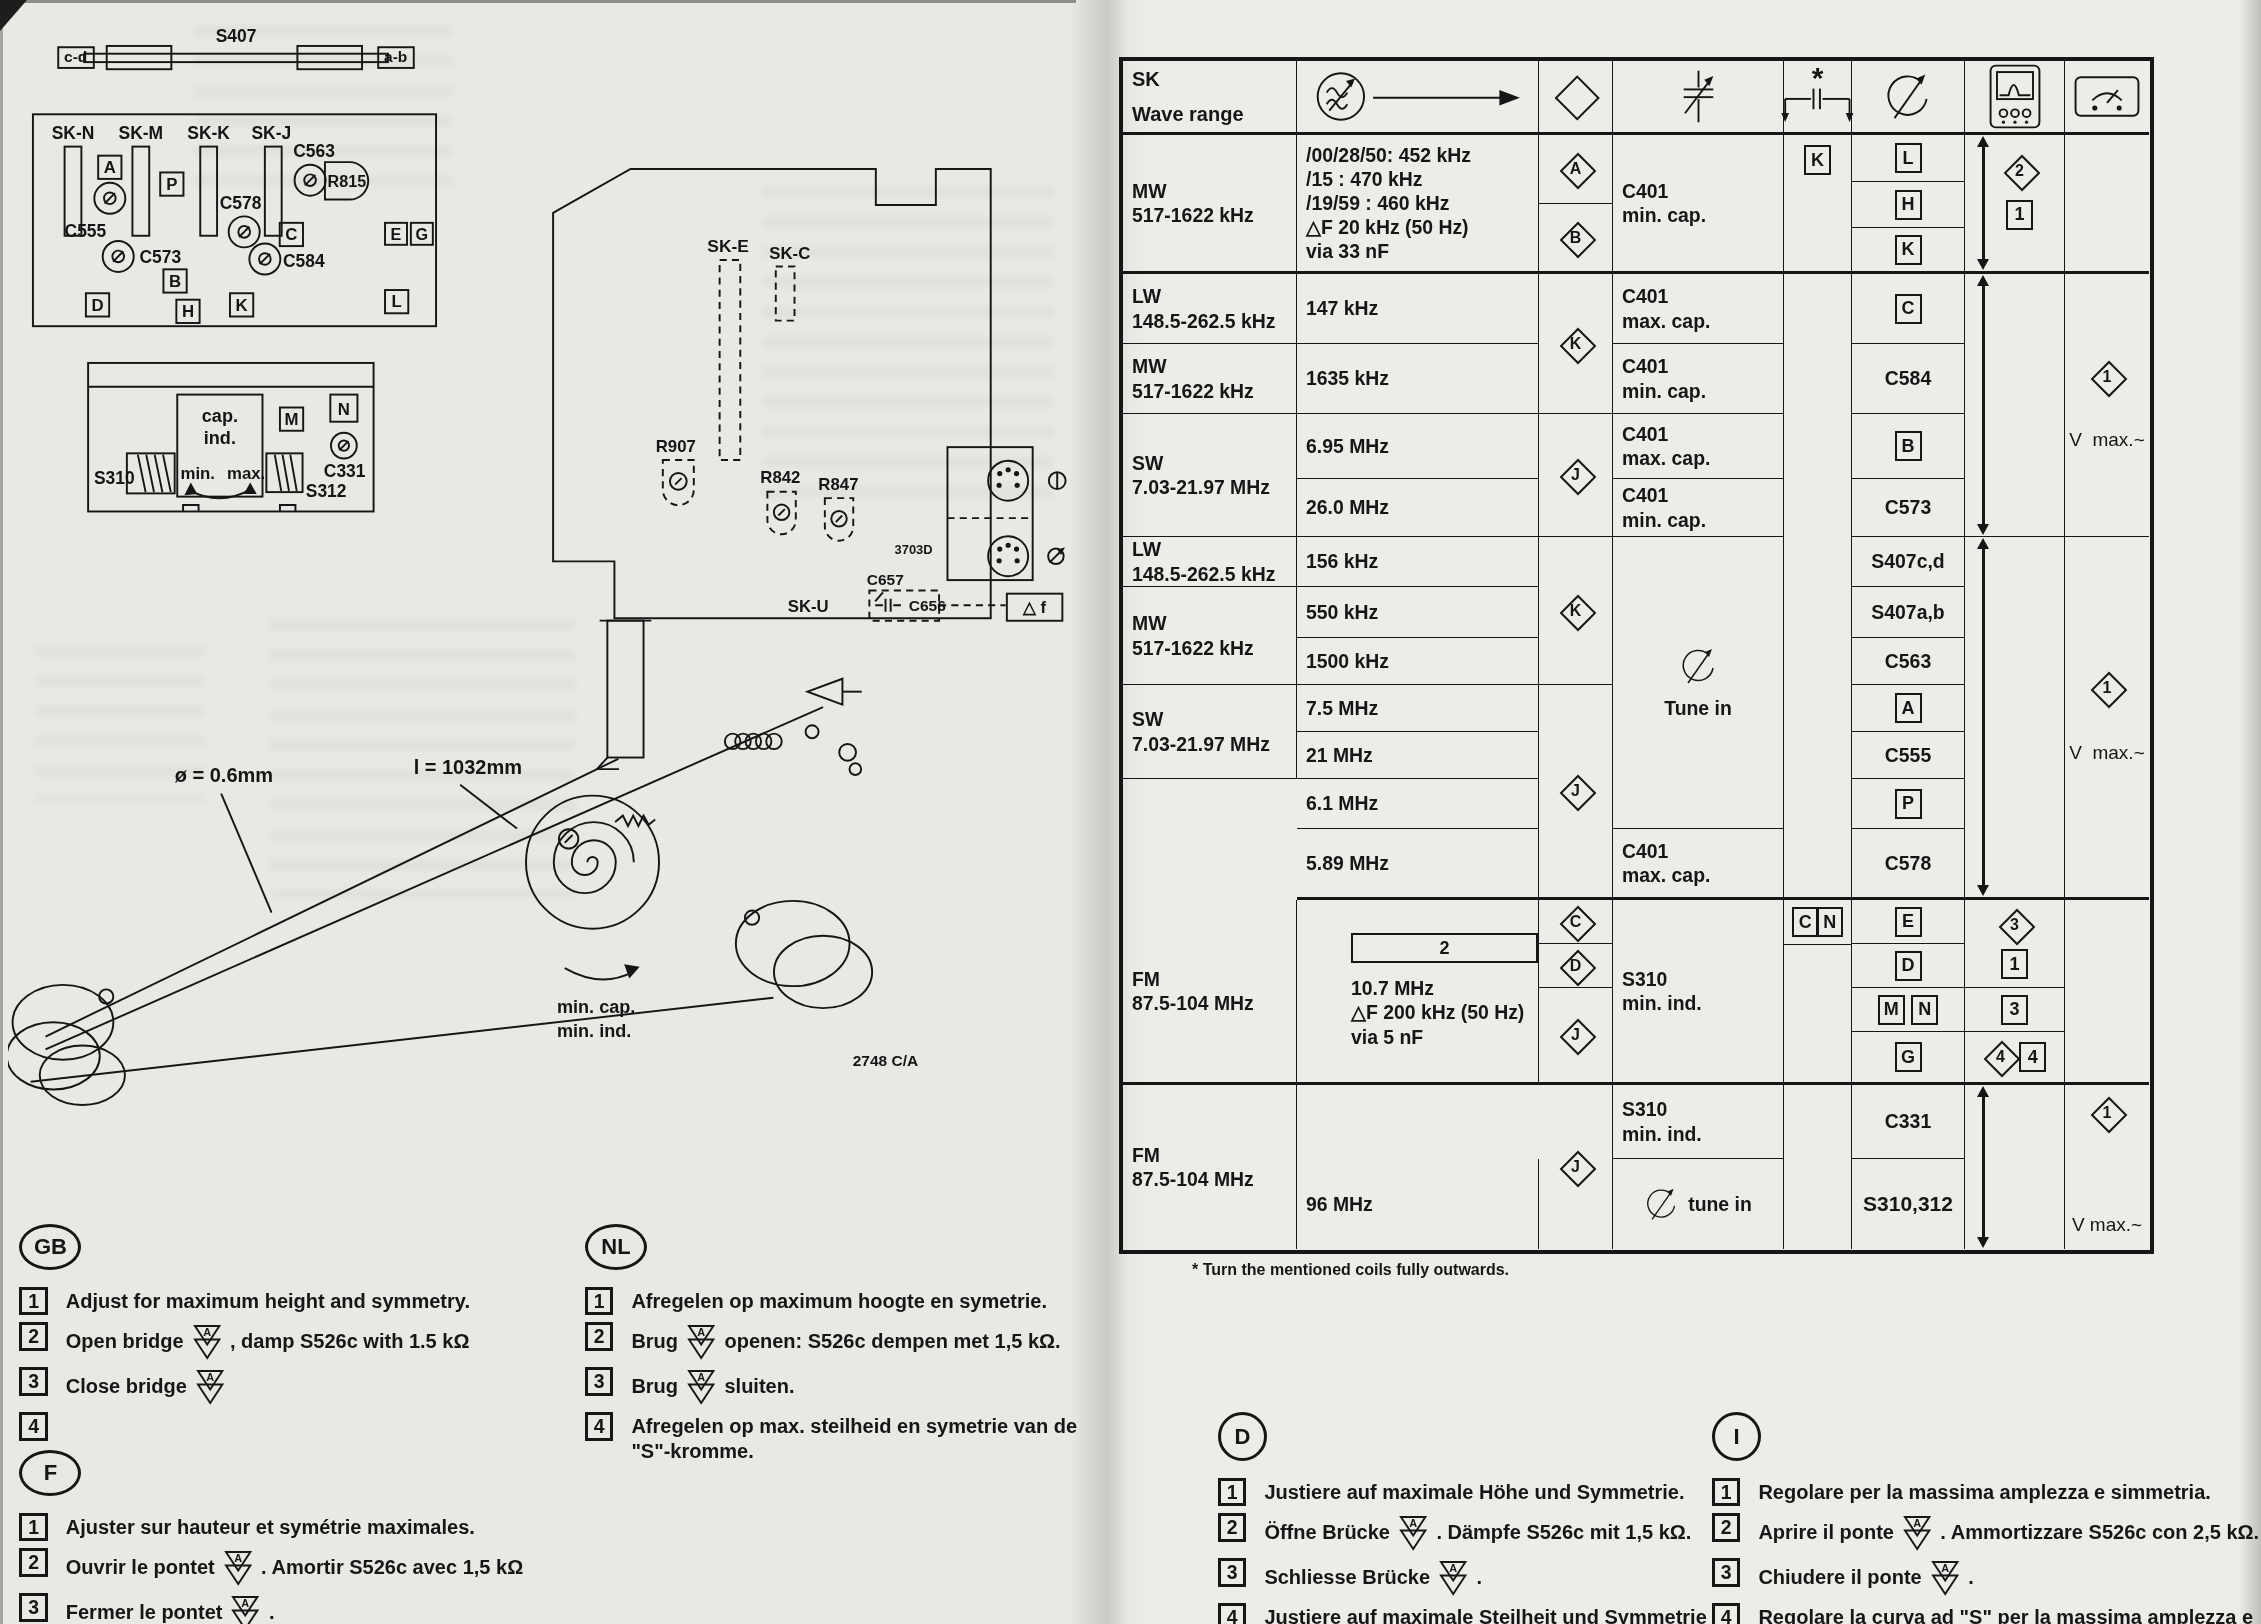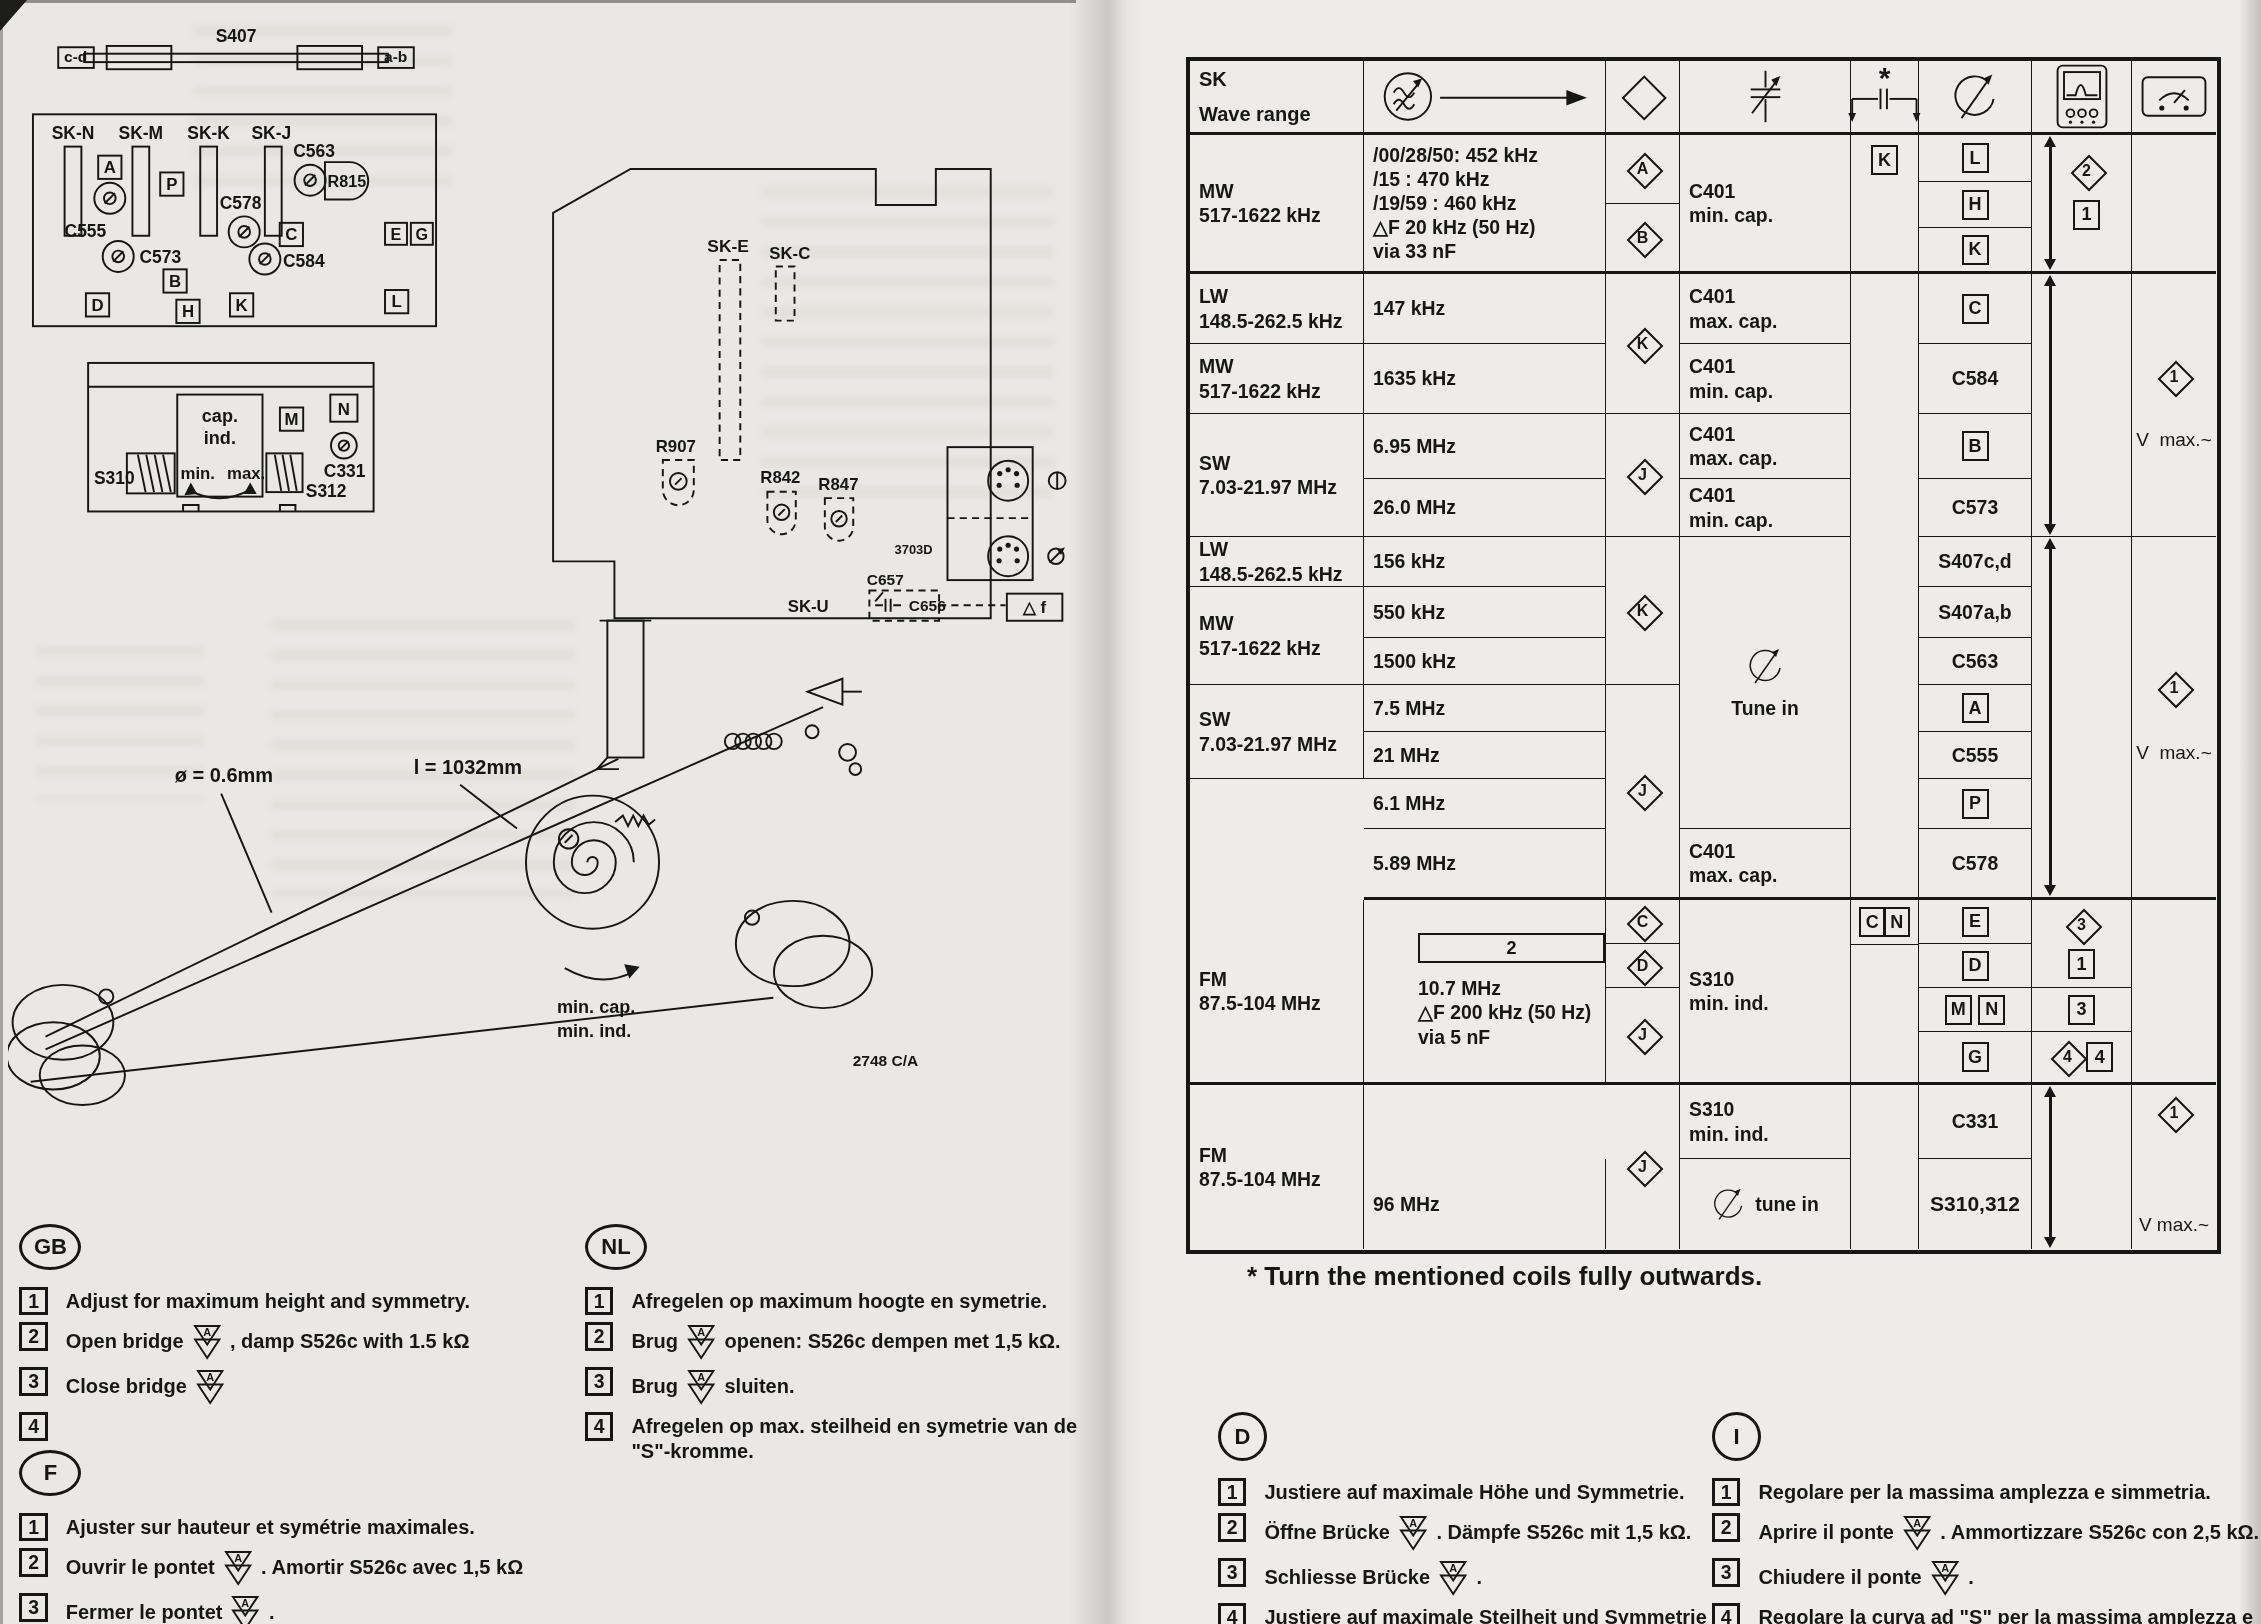--- a/index.html
+++ b/index.html
@@ -17,21 +17,21 @@
   .topline{position:absolute;left:0;top:0;width:1076px;height:3.2px;background:#45443f;opacity:.55}
   .leftline{position:absolute;left:0;top:0;width:2.6px;height:1625px;background:#55534c;opacity:.45}
   .ghost{position:absolute;opacity:.5;filter:blur(3.2px);pointer-events:none;
         background:repeating-linear-gradient(180deg,rgba(122,119,108,.15) 0 9.7px,rgba(122,119,108,0) 9.7px 30px)}
   
   svg .ln{stroke:#161616;stroke-width:3;fill:none}
   svg .lnd{stroke:#161616;stroke-width:3;fill:none;stroke-dasharray:11 8}
   svg .fl{fill:#161616;stroke:none}
   svg text{font-family:"Liberation Sans",sans-serif;font-weight:bold;fill:#151515}
   
-  .alignment-table{position:absolute;left:1186px;top:57px;width:1027px;height:1189px;
+  .alignment-table{position:absolute;left:1119px;top:57px;width:1027px;height:1189px;
         display:grid;border:4.5px solid #161616;
         grid-template-columns:174px 242px 74px 171px 68px 113px 100px 84px;
         grid-template-rows:74px 139px 70px 70px 65px 58px 50px 51px 47px 47px 47px 50px 71px 185px 74px 90px}
   .cell{position:relative;border-right:1.9px solid #161616;border-bottom:1.9px solid #161616;box-sizing:border-box;min-width:0;min-height:0}
   .cell.mj{border-bottom-width:3.9px}
   .cell.lastcol{border-right:none}
   .cell.lastrow{border-bottom:none}
   .txt{display:flex;flex-direction:column;justify-content:center;padding:3.9px 9px;
        white-space:pre-line;font-weight:bold;font-size:19.4px;line-height:1.24}
   .ctr{display:flex;align-items:center;justify-content:center}
@@ -48,21 +48,21 @@
   .dia.lg{width:44px;height:44px}
   .dia.lg i{left:7.8px;top:7.8px;width:28.4px;height:28.4px}
   .bx{display:inline-flex;align-items:center;justify-content:center;min-width:27px;height:30px;
       border:2.6px solid #161616;font-size:18px;font-weight:bold;padding:0 3.2px;box-sizing:border-box;flex:none}
   .varr{position:absolute;left:17px;top:10.3px;bottom:10.3px;width:3.2px;background:#161616}
   .varr::before{content:"";position:absolute;left:-5.2px;top:-9px;
       border-left:6.5px solid transparent;border-right:6.5px solid transparent;border-bottom:11.6px solid #161616}
   .varr::after{content:"";position:absolute;left:-5.2px;bottom:-9px;
       border-left:6.5px solid transparent;border-right:6.5px solid transparent;border-top:11.6px solid #161616}
   .vtext{font-size:19px;font-weight:normal;white-space:pre}
-  .footnote{position:absolute;left:1247px;top:1261px;font-size:26px;font-weight:bold}
+  .footnote{position:absolute;left:1192px;top:1261px;font-size:16px;font-weight:bold}
   
   .lang-block{position:absolute}
   .lang-circle{width:56px;height:40px;border:3.2px solid #161616;border-radius:50%;
       display:flex;align-items:center;justify-content:center;font-size:22px;font-weight:bold}
   .items{margin-top:17px;display:flex;flex-direction:column;gap:7.1px}
   .item{display:flex;gap:18px;align-items:flex-start}
   .numbox{width:28.4px;height:28.4px;border:3.2px solid #161616;display:flex;align-items:center;
       justify-content:center;font-size:19.4px;font-weight:bold;flex:none;box-sizing:border-box}
   .itext{font-size:20px;font-weight:bold;white-space:pre-line;line-height:1.25;padding-top:1.9px}
   .bridge{vertical-align:-11.6px;margin:0 9px}

